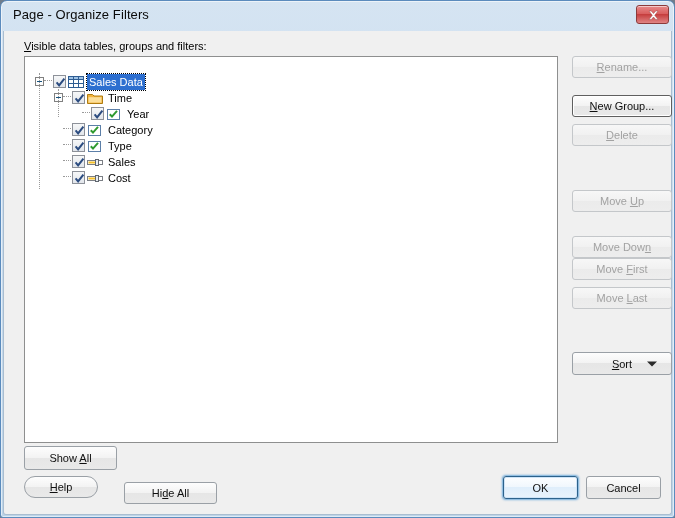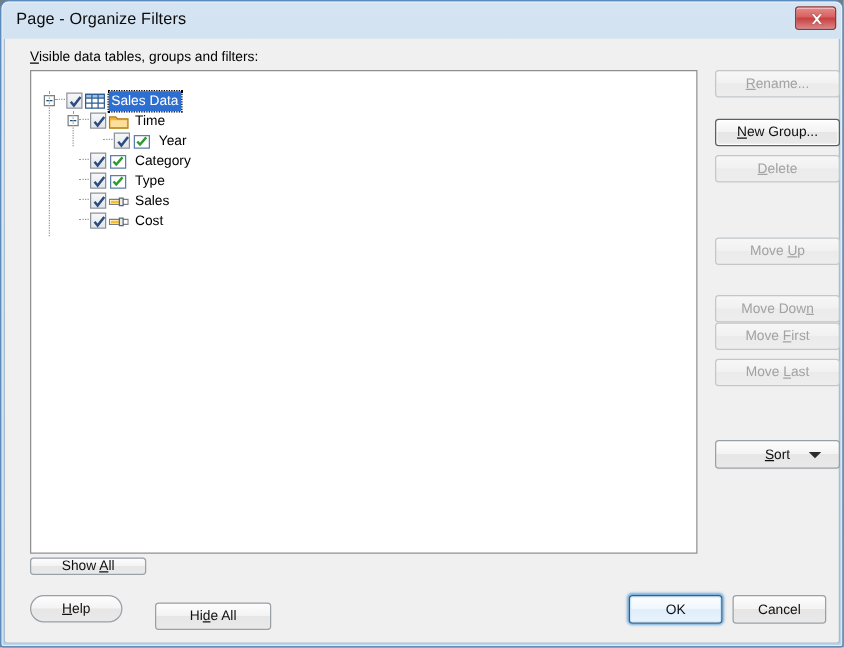--- a/index.html
+++ b/index.html
@@ -263,21 +263,21 @@
 
     <div class="btn disabled" style="left:568px;top:256px;width:100px;height:22px;">
       <div class="inner"><span class="cap">Move <u>L</u>ast</span></div>
     </div>
 
     <div class="btn" style="left:568px;top:321px;width:100px;height:23px;padding-left:32px;">
       <div class="inner"><span class="cap"><u>S</u>ort</span></div>
       <span class="arrow"></span>
     </div>
 
-    <div class="btn" style="left:20px;top:415px;width:93px;height:14px;">
+    <div class="btn" style="left:20px;top:415px;width:93px;height:24px;">
       <div class="inner"><span class="cap">Show <u>A</u>ll</span></div>
     </div>
 
     <div class="btn" style="left:120px;top:415px;width:93px;height:22px;margin-top:36px;">
       <div class="inner"><span class="cap">Hi<u>d</u>e All</span></div>
     </div>
 
     <div class="btn" style="left:20px;top:445px;width:74px;height:22px;border-radius:11px;">
       <div class="inner"><span class="cap"><u>H</u>elp</span></div>
     </div>

